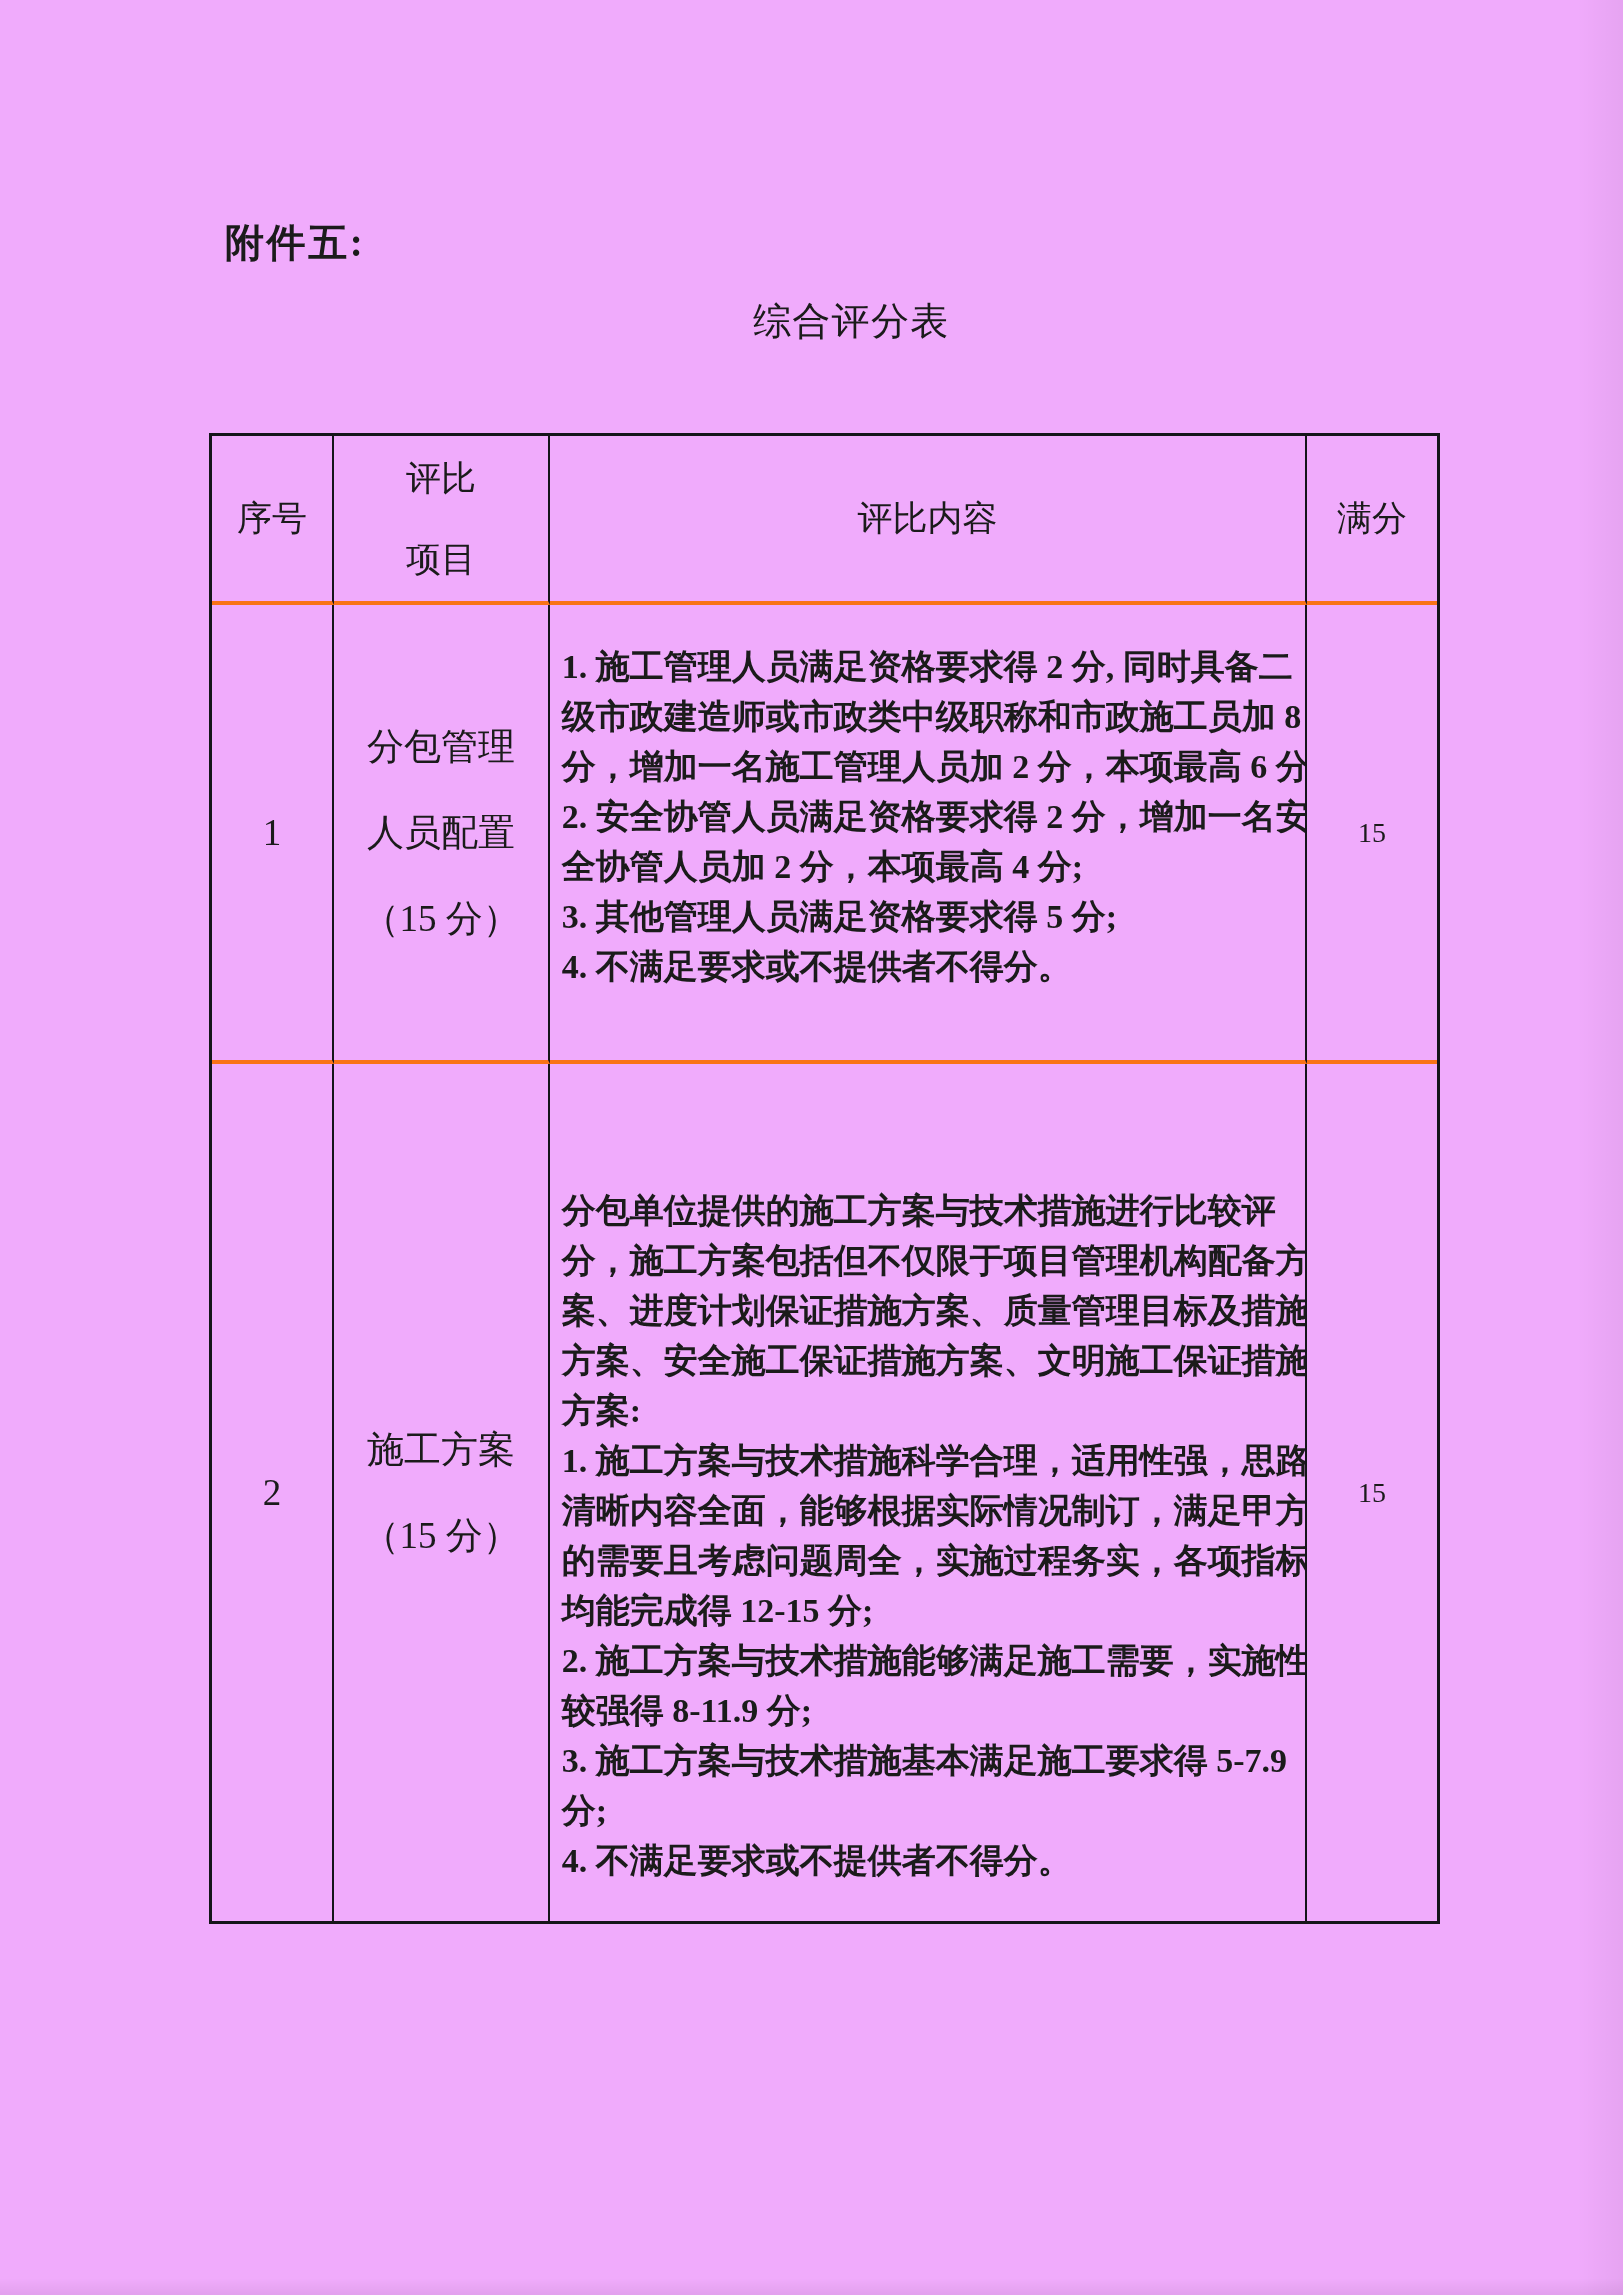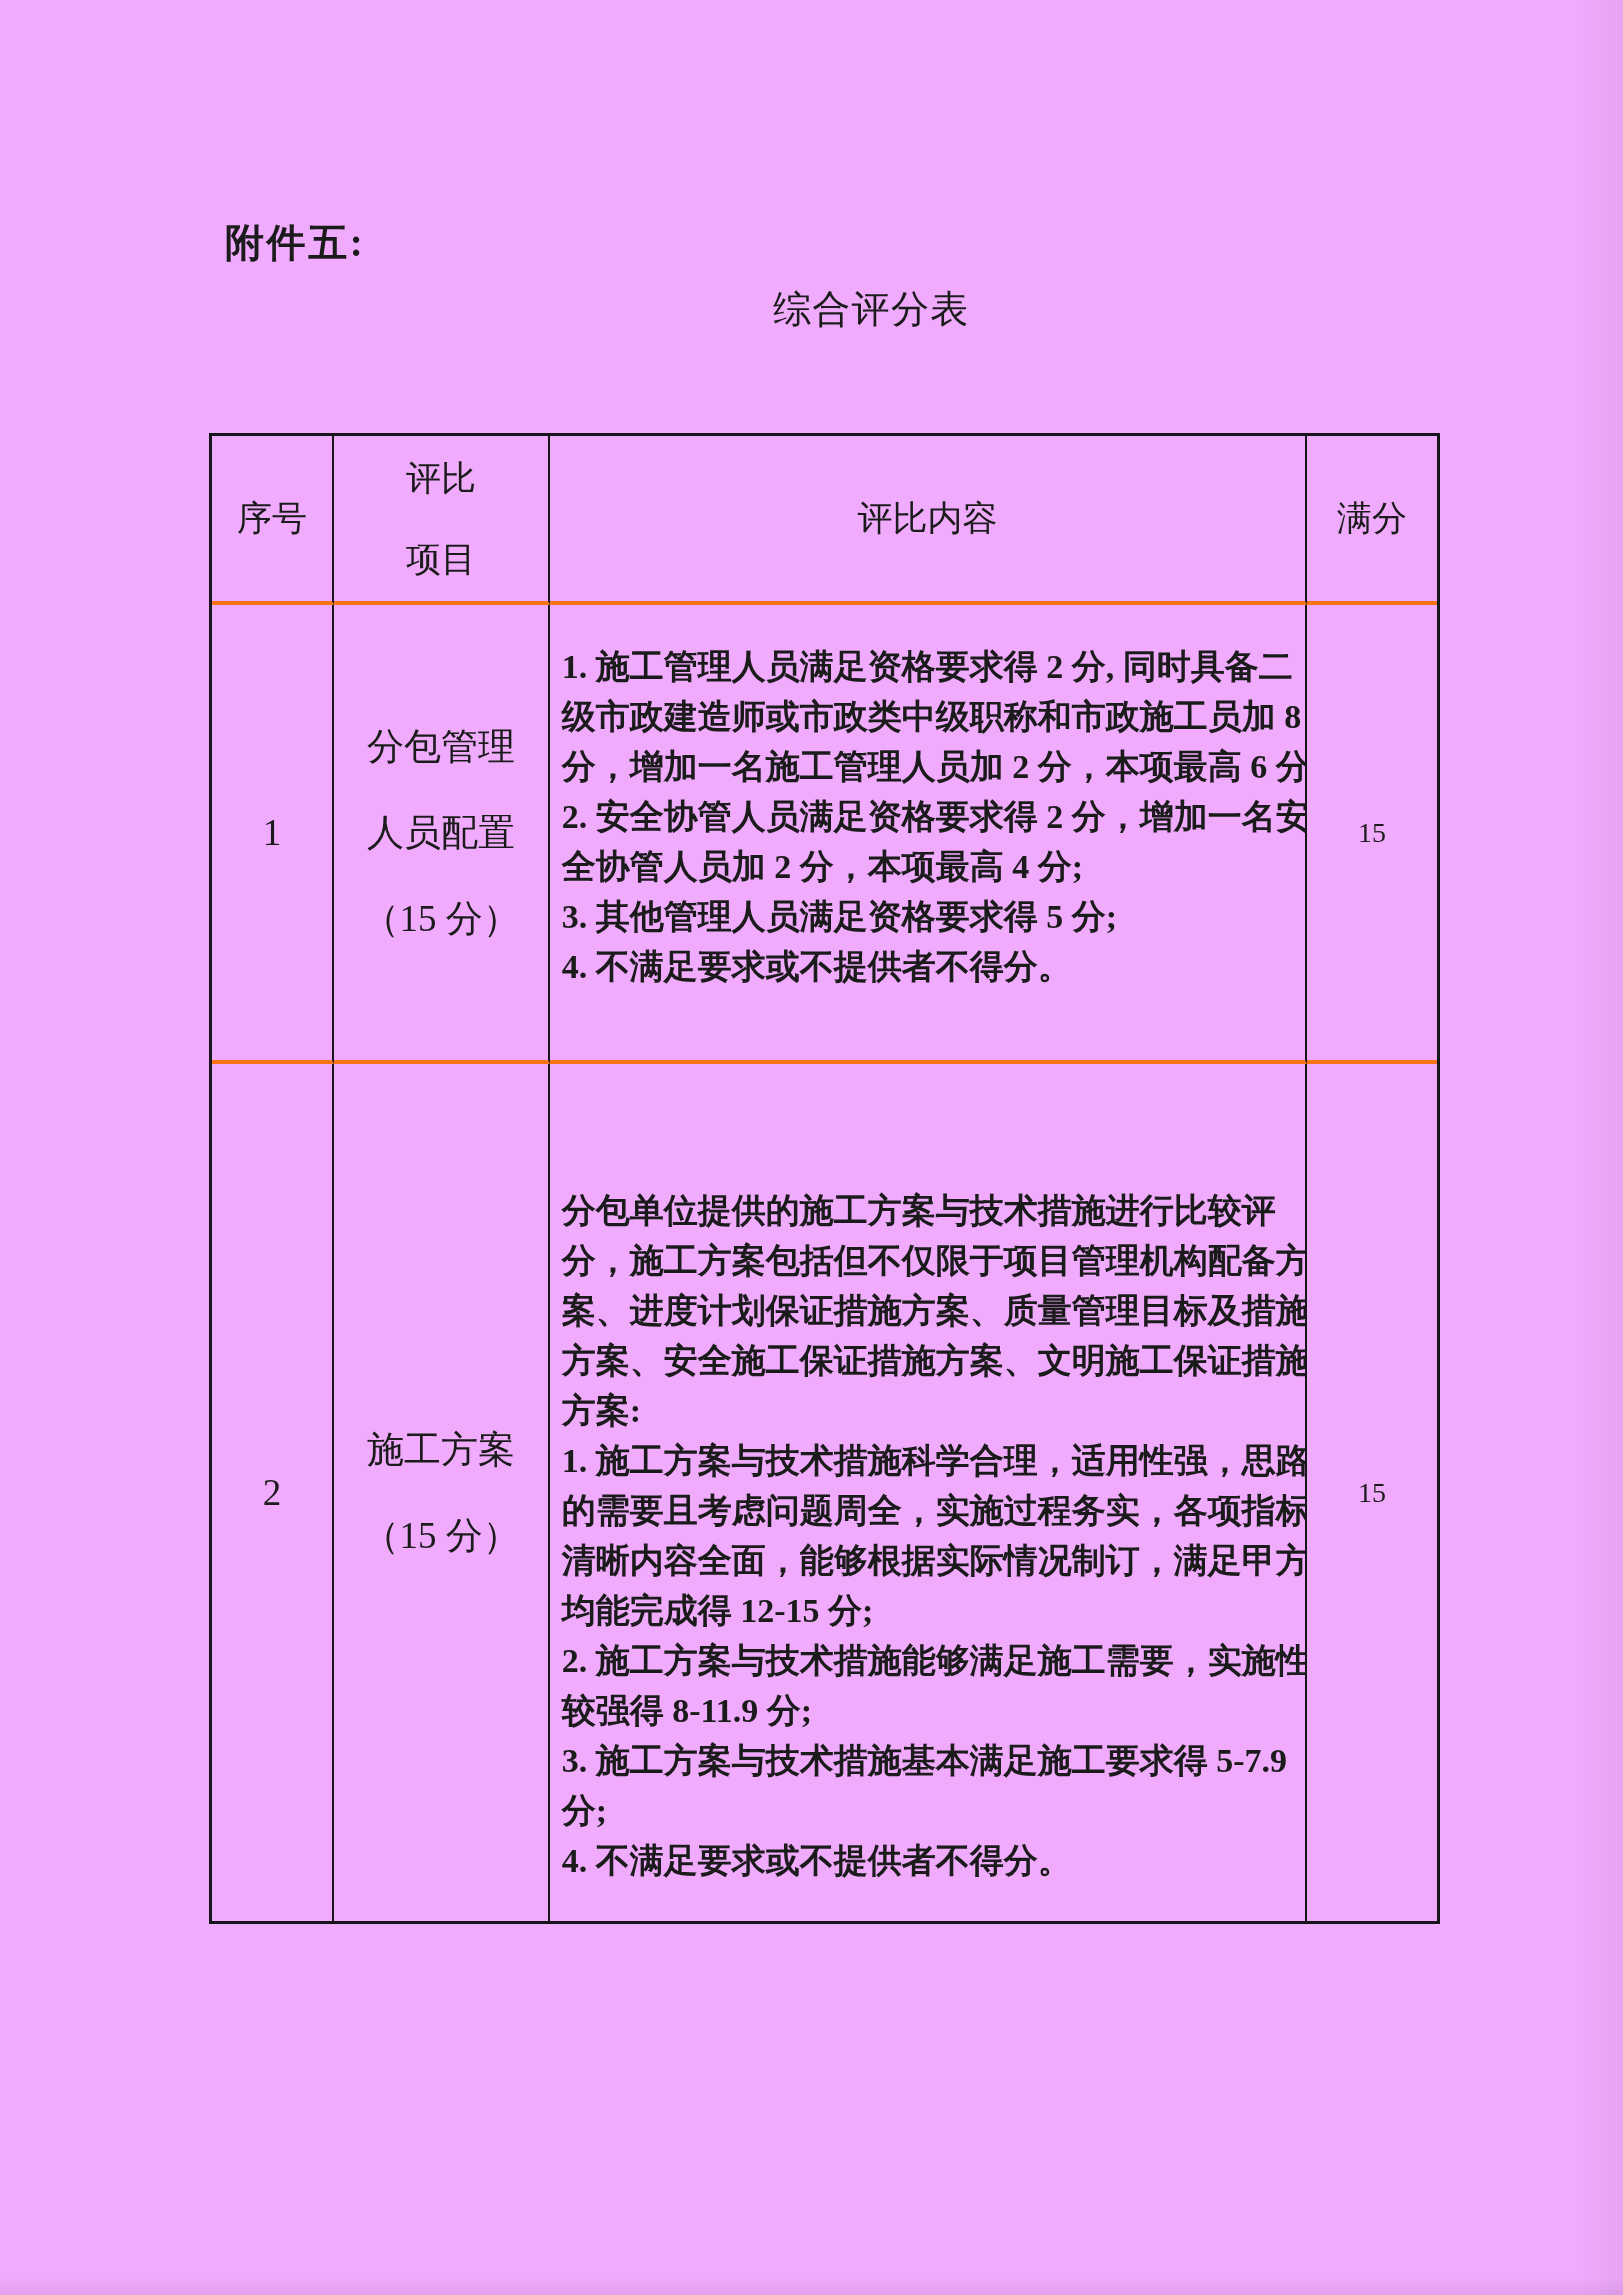--- a/index.html
+++ b/index.html
@@ -31,25 +31,24 @@
     left: 225px;
     top: 216px;
     font-size: 39px;
     font-weight: bold;
     letter-spacing: 2.6px;
     white-space: nowrap;
   }
   .doc-title {
     position: absolute;
     left: 753px;
-    top: 284px;
+    top: 296px;
     font-size: 38px;
     letter-spacing: 1.3px;
     white-space: nowrap;
-    margin-left: 20px;
   }
 
   .score-table {
     position: absolute;
     left: 209px;
     top: 433px;
     width: 1225px;
     box-sizing: content-box;
     border: 3.3px solid #15151a;
     display: grid;
@@ -162,23 +161,23 @@
         <div class="line">分，施工方案包括但不仅限于项目管理机构配备方</div>
 
         <div class="line">案、进度计划保证措施方案、质量管理目标及措施</div>
 
         <div class="line">方案、安全施工保证措施方案、文明施工保证措施</div>
 
         <div class="line">方案:</div>
 
         <div class="line">1. 施工方案与技术措施科学合理，适用性强，思路</div>
 
+        <div class="line">清晰内容全面，能够根据实际情况制订，满足甲方</div>
+
         <div class="line">的需要且考虑问题周全，实施过程务实，各项指标</div>
-
-        <div class="line">清晰内容全面，能够根据实际情况制订，满足甲方</div>
 
         <div class="line">均能完成得 12-15 分;</div>
 
         <div class="line">2. 施工方案与技术措施能够满足施工需要，实施性</div>
 
         <div class="line">较强得 8-11.9 分;</div>
 
         <div class="line">3. 施工方案与技术措施基本满足施工要求得 5-7.9</div>
 
         <div class="line">分;</div>

